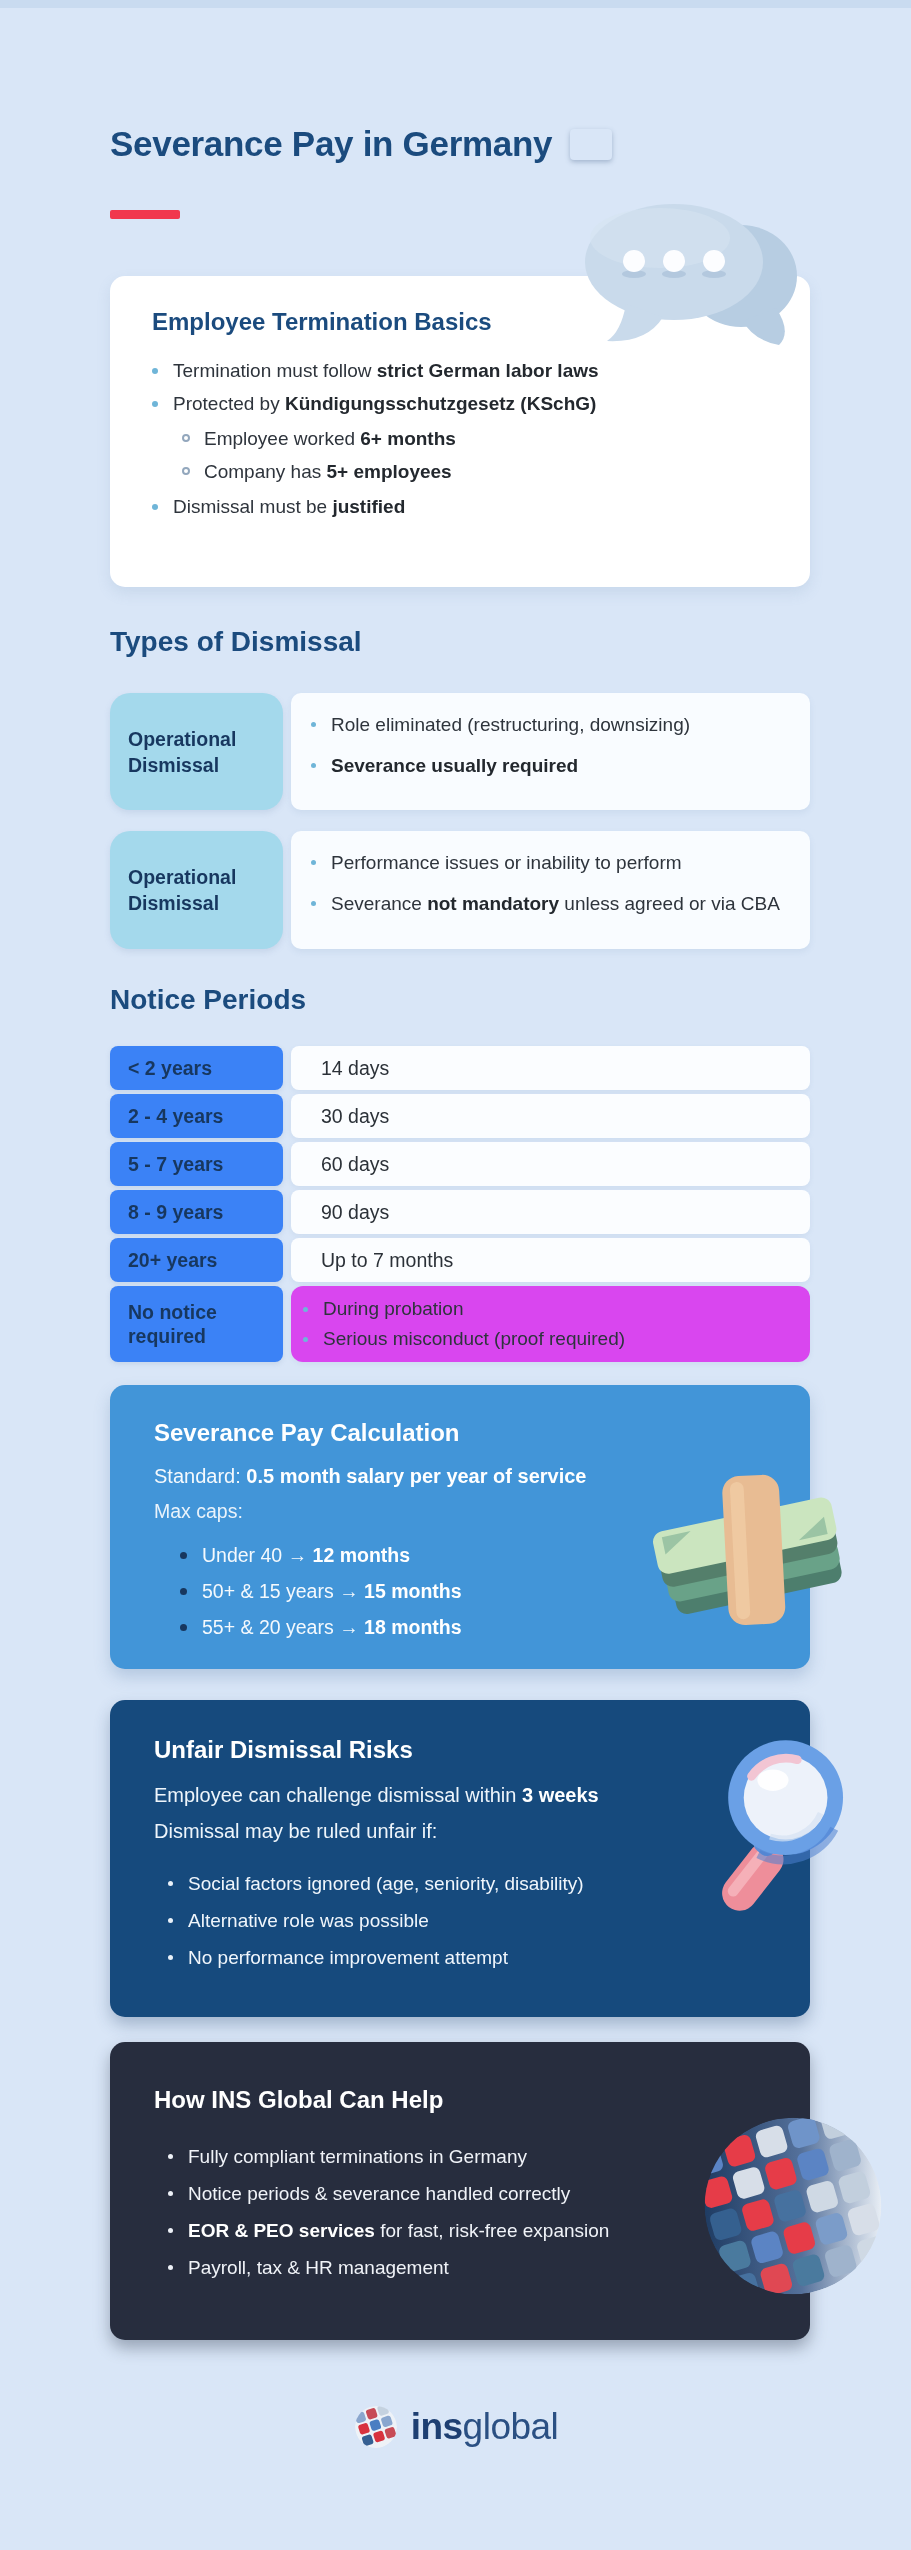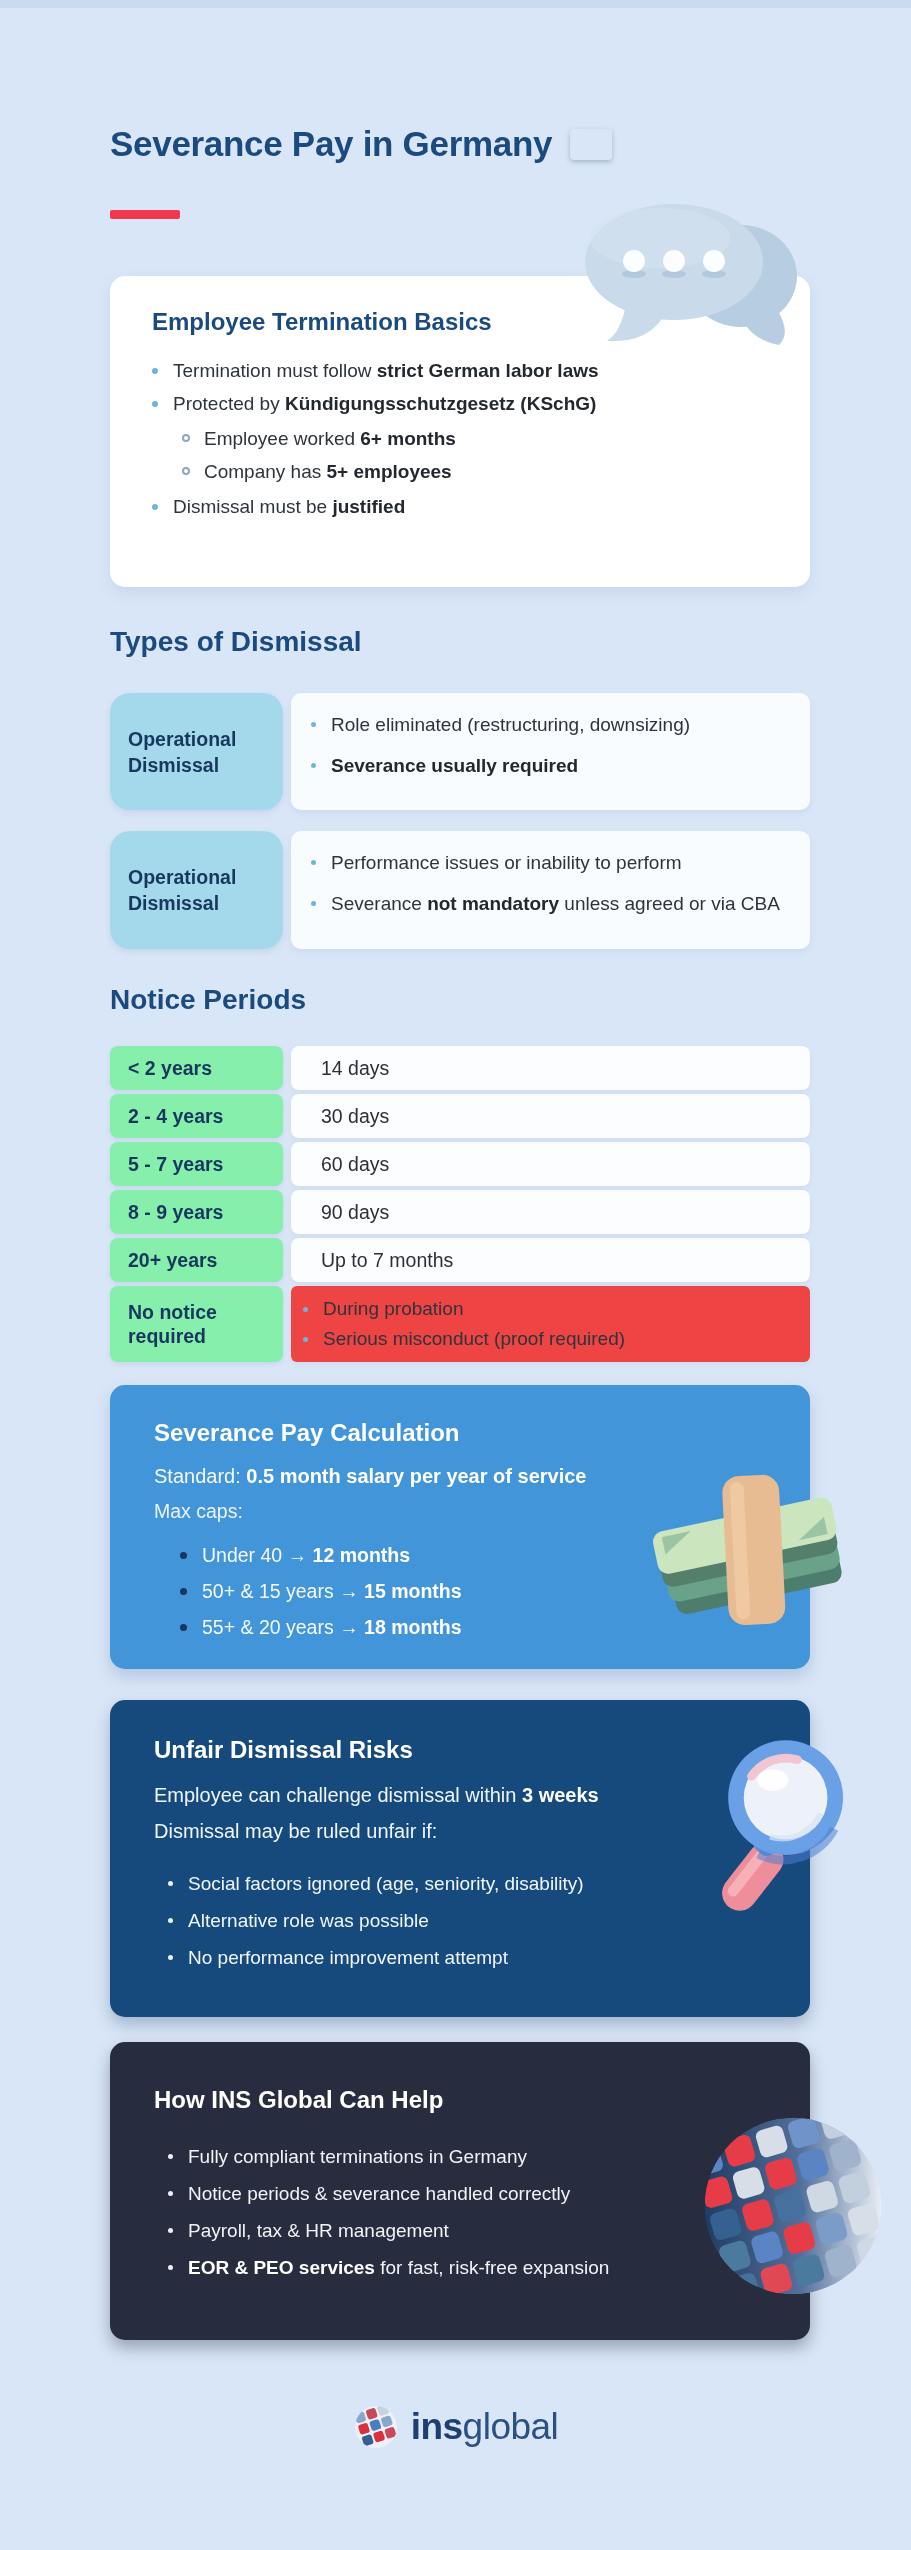--- a/index.html
+++ b/index.html
@@ -48,28 +48,28 @@
   .tcontent { position:absolute; left:181px; top:0; bottom:0; right:0; background:#f9fcff; border-radius:10px;
               padding:16px 24px 0 20px; box-shadow:0 3px 6px rgba(110,140,180,.12); }
   .tcontent .blist li { font-size:19px; line-height:31px; }
   .tcontent .dot { width:5px; height:5px; margin-top:13px; }
   .gap-top { margin-top:10px; }
 
   
   .nrow { position:absolute; left:110px; width:700px; height:44px; }
   .nr0{top:1038px;} .nr1{top:1086px;} .nr2{top:1134px;} .nr3{top:1182px;} .nr4{top:1230px;}
   .nr5{top:1278px; height:76px;}
-  .nlabel { position:absolute; left:0; top:0; bottom:0; width:173px; background:#86efac; border-radius:8px;
+  .nlabel { position:absolute; left:0; top:0; bottom:0; width:173px; background:#3b82f6; border-radius:8px;
             display:flex; align-items:center; padding:0 10px 0 18px;
             font-size:19.5px; font-weight:800; color:#17375f; line-height:24px;
             box-shadow:0 2px 5px rgba(110,140,180,.18); }
   .nvalue { position:absolute; left:181px; top:0; bottom:0; right:0; background:#fbfdff; border-radius:8px;
             display:flex; align-items:center; padding-left:30px;
             font-size:19.5px; color:#2b3138; box-shadow:0 2px 5px rgba(110,140,180,.10); }
-  .nvalue-list { position:absolute; left:181px; top:0; bottom:0; right:0; background:#ef4444; border-radius:6px;
+  .nvalue-list { position:absolute; left:181px; top:0; bottom:0; right:0; background:#d946ef; border-radius:12px;
             padding:8px 20px 0 12px; box-shadow:0 2px 5px rgba(110,140,180,.10); }
   .nvalue-list .blist li { font-size:19px; line-height:30px; }
   .nvalue-list .dot { width:5px; height:5px; margin-top:13px; }
 
   
   .calc { top:1377px; height:284px; background:#4295d8; padding:34px 44px 0 44px;
           box-shadow:0 8px 16px rgba(70,110,160,.25); }
   .calc h2 { font-size:24px; font-weight:800; color:#ffffff; }
   .calc .line { font-size:20px; color:#f4f9fd; margin-top:18px; }
   .calc .line b { color:#ffffff; }
@@ -322,25 +322,25 @@
       <li>
         <span class="dot"></span>
         <span><span>Fully compliant terminations in Germany</span><b></b><span></span></span>
       </li>
       <li>
         <span class="dot"></span>
         <span><span>Notice periods &amp; severance handled correctly</span><b></b><span></span></span>
       </li>
       <li>
         <span class="dot"></span>
+        <span><span></span><b>EOR &amp; PEO services</b><span> for fast, risk-free expansion</span></span>
+      </li>
+      <li>
+        <span class="dot"></span>
         <span><span>Payroll, tax &amp; HR management</span><b></b><span></span></span>
-      </li>
-      <li>
-        <span class="dot"></span>
-        <span><span></span><b>EOR &amp; PEO services</b><span> for fast, risk-free expansion</span></span>
       </li>
     </ul>
   </div>
 
   <svg class="illus i-globe" viewBox="0 0 200 200">
     <defs>
       <clipPath id="gclip">
           <circle cx="100" cy="100" r="95"></circle>
         </clipPath>
       <linearGradient id="gbg" x1="0" y1="0" x2="1" y2="0">

